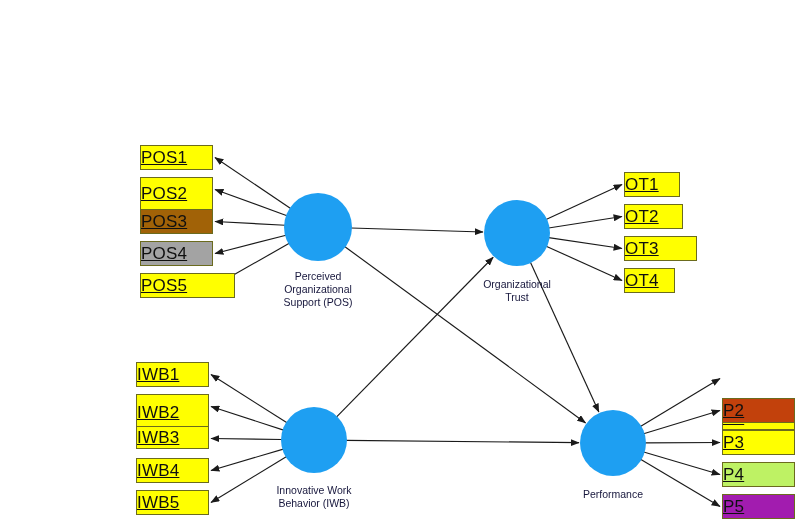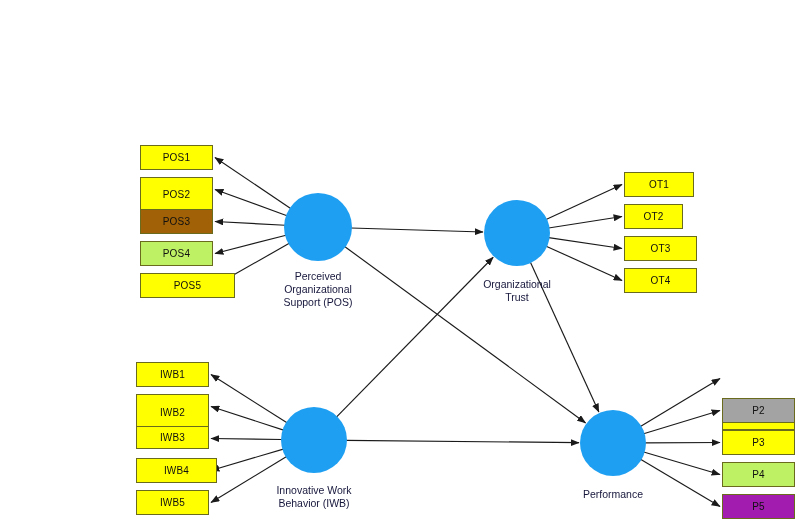--- a/index.html
+++ b/index.html
@@ -24,25 +24,26 @@
     width: 799px;
     height: 532px;
   }
   .indicator-box {
     position: absolute;
     box-sizing: border-box;
     background: #ffff00;
     border: 1.4px solid #6b6b1e;
     display: flex;
     align-items: center;
-    justify-content: center;
-    font-size: 10px;
+    justify-content: flex-start;
+    font-size: 17px;
     color: #101010;
     letter-spacing: 0.2px;
     z-index: 3;
+    text-decoration: underline;
   }
   .latent-node {
     position: absolute;
     z-index: 4;
   }
   .latent-circle {
     position: absolute;
     border-radius: 50%;
     background: #1e9ff2;
   }
@@ -98,57 +99,57 @@
   <div id="boxes-layer">
       <div class="indicator-box" style="left: 140px; top: 145px; width: 73px; height: 25px; background: rgb(255, 255, 0); border-color: rgb(107, 107, 30);">
         <span>POS1</span>
       </div>
       <div class="indicator-box" style="left: 140px; top: 177px; width: 73px; height: 34px; background: rgb(255, 255, 0); border-color: rgb(107, 107, 30);">
         <span>POS2</span>
       </div>
       <div class="indicator-box" style="left: 140px; top: 209px; width: 73px; height: 25px; background: #a16207; border-color: rgb(107, 107, 30);">
         <span>POS3</span>
       </div>
-      <div class="indicator-box" style="left: 140px; top: 241px; width: 73px; height: 25px; background: #bef264; border-color: rgb(107, 107, 30);">
+      <div class="indicator-box" style="left: 140px; top: 241px; width: 73px; height: 25px; background: #a3a3a3; border-color: rgb(107, 107, 30);">
         <span>POS4</span>
       </div>
       <div class="indicator-box" style="left: 140px; top: 273px; width: 95px; height: 25px; background: rgb(255, 255, 0); border-color: rgb(107, 107, 30);">
         <span>POS5</span>
       </div>
-      <div class="indicator-box" style="left: 624px; top: 172px; width: 70px; height: 25px; background: rgb(255, 255, 0); border-color: rgb(107, 107, 30);">
+      <div class="indicator-box" style="left: 624px; top: 172px; width: 56px; height: 25px; background: rgb(255, 255, 0); border-color: rgb(107, 107, 30);">
         <span>OT1</span>
       </div>
       <div class="indicator-box" style="left: 624px; top: 204px; width: 59px; height: 25px; background: rgb(255, 255, 0); border-color: rgb(107, 107, 30);">
         <span>OT2</span>
       </div>
       <div class="indicator-box" style="left: 624px; top: 236px; width: 73px; height: 25px; background: rgb(255, 255, 0); border-color: rgb(107, 107, 30);">
         <span>OT3</span>
       </div>
-      <div class="indicator-box" style="left: 624px; top: 268px; width: 73px; height: 25px; background: rgb(255, 255, 0); border-color: rgb(107, 107, 30);">
+      <div class="indicator-box" style="left: 624px; top: 268px; width: 51px; height: 25px; background: rgb(255, 255, 0); border-color: rgb(107, 107, 30);">
         <span>OT4</span>
       </div>
       <div class="indicator-box" style="left: 136px; top: 362px; width: 73px; height: 25px; background: rgb(255, 255, 0); border-color: rgb(107, 107, 30);">
         <span>IWB1</span>
       </div>
       <div class="indicator-box" style="left: 136px; top: 394px; width: 73px; height: 37px; background: rgb(255, 255, 0); border-color: rgb(107, 107, 30);">
         <span>IWB2</span>
       </div>
       <div class="indicator-box" style="left: 136px; top: 426px; width: 73px; height: 23px; background: rgb(255, 255, 0); border-color: rgb(107, 107, 30);">
         <span>IWB3</span>
       </div>
-      <div class="indicator-box" style="left: 136px; top: 458px; width: 81px; height: 25px; background: rgb(255, 255, 0); border-color: rgb(107, 107, 30);">
+      <div class="indicator-box" style="left: 136px; top: 458px; width: 73px; height: 25px; background: rgb(255, 255, 0); border-color: rgb(107, 107, 30);">
         <span>IWB4</span>
       </div>
       <div class="indicator-box" style="left: 136px; top: 490px; width: 73px; height: 25px; background: rgb(255, 255, 0); border-color: rgb(107, 107, 30);">
         <span>IWB5</span>
       </div>
       <div class="indicator-box" style="left: 722px; top: 366px; width: 73px; height: 25px; background: rgb(255, 255, 0); border-color: rgb(107, 107, 30); margin-top: 39px;">
         <span>P1</span>
       </div>
-      <div class="indicator-box" style="left: 722px; top: 398px; width: 73px; height: 25px; background: #a3a3a3; border-color: rgb(107, 107, 30);">
+      <div class="indicator-box" style="left: 722px; top: 398px; width: 73px; height: 25px; background: #c2410c; border-color: rgb(107, 107, 30);">
         <span>P2</span>
       </div>
       <div class="indicator-box" style="left: 722px; top: 430px; width: 73px; height: 25px; background: rgb(255, 255, 0); border-color: rgb(107, 107, 30);">
         <span>P3</span>
       </div>
       <div class="indicator-box" style="left: 722px; top: 462px; width: 73px; height: 25px; background: #bef264; border-color: rgb(107, 107, 30);">
         <span>P4</span>
       </div>
       <div class="indicator-box" style="left: 722px; top: 494px; width: 73px; height: 25px; background: #a21caf; border-color: rgb(107, 107, 30);">
         <span>P5</span>

